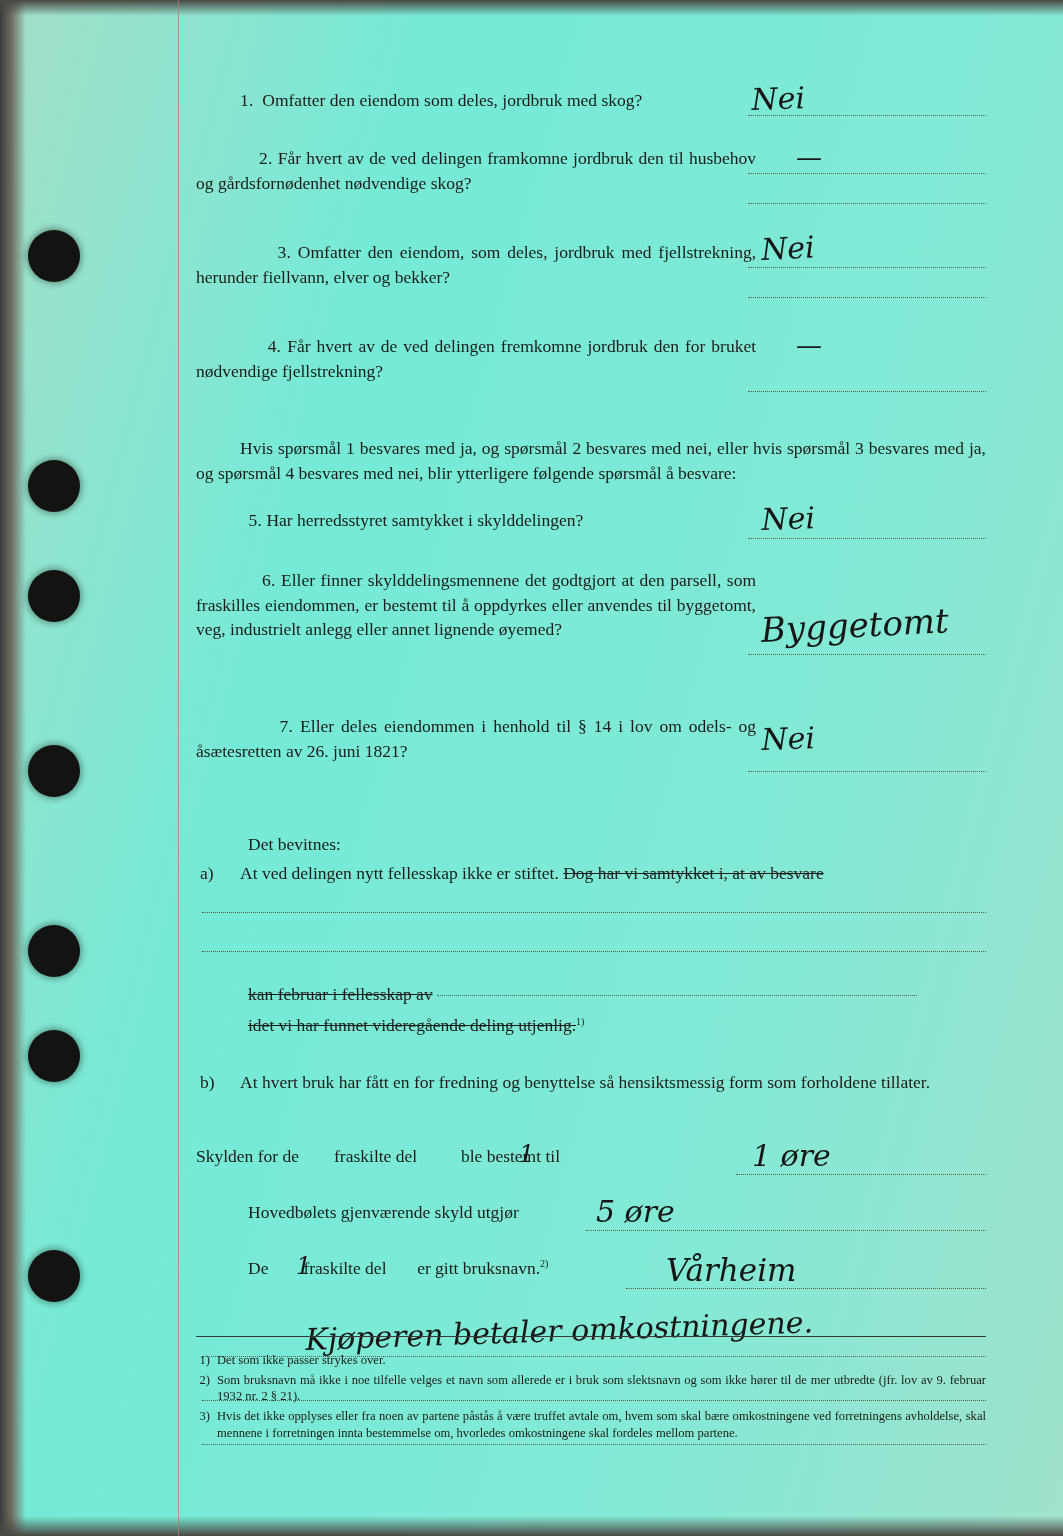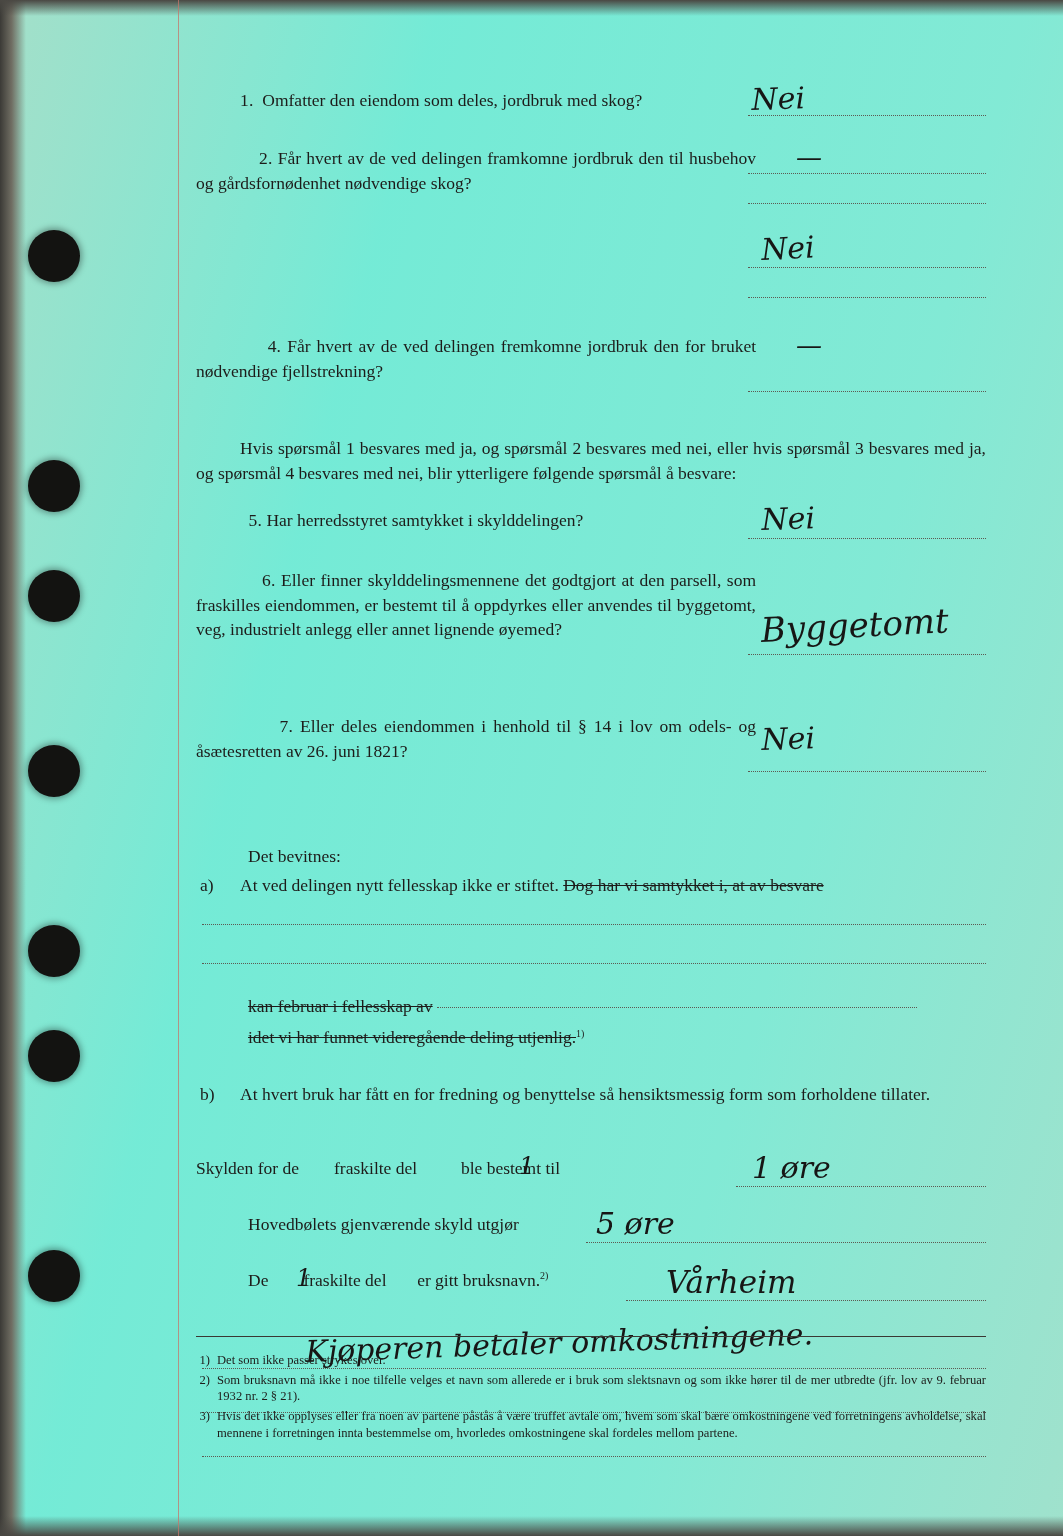--- a/index.html
+++ b/index.html
@@ -163,20 +163,21 @@
     </div>
 
     <div class="q" style="height:76px; margin-top:22px">
       <p style="width:560px"><span class="indent" style="display:inline">&nbsp;&nbsp;&nbsp;&nbsp;&nbsp;&nbsp;&nbsp;&nbsp;&nbsp;&nbsp;&nbsp;&nbsp;<span class="qnum">2.</span>&nbsp;</span><span>Får hvert av de ved delingen framkomne jordbruk den til husbehov og gårdsfornødenhet nødvendige skog?</span></p>
       <div class="dots" style="left:552px; top:27px; width:238px;"></div>
       <div class="dots" style="left:552px; top:57px; width:238px;"></div>
       <div class="hand hand-md" style="left:600px; top:-4px;">—</div>
     </div>
 
     <div class="q" style="height:76px; margin-top:18px">
+      <p style="width:560px"><span class="indent" style="display:inline">&nbsp;&nbsp;&nbsp;&nbsp;&nbsp;&nbsp;&nbsp;&nbsp;&nbsp;&nbsp;&nbsp;&nbsp;<span class="qnum">3.</span>&nbsp;</span><span>Omfatter den eiendom, som deles, jordbruk med fjellstrekning, herunder fiellvann, elver og bekker?</span></p>
       <div class="dots" style="left:552px; top:27px; width:238px;"></div>
       <div class="dots" style="left:552px; top:57px; width:238px;"></div>
       <div class="hand hand-lg" style="left:566px; top:-8px; transform:rotate(-3deg);">Nei</div>
     </div>
 
     <div class="q" style="height:76px; margin-top:18px">
       <p style="width:560px"><span class="indent" style="display:inline">&nbsp;&nbsp;&nbsp;&nbsp;&nbsp;&nbsp;&nbsp;&nbsp;&nbsp;&nbsp;&nbsp;&nbsp;<span class="qnum">4.</span>&nbsp;</span><span>Får hvert av de ved delingen fremkomne jordbruk den for bruket nødvendige fjellstrekning?</span></p>
       <div class="dots" style="left:552px; top:57px; width:238px;"></div>
       <div class="hand hand-md" style="left:600px; top:-4px;">—</div>
     </div>
@@ -196,21 +197,21 @@
       <div class="dots" style="left:552px; top:86px; width:238px;"></div>
       <div class="hand hand-lg" style="left:566px; top:42px; font-size:34px; transform:rotate(-3deg);">Byggetomt</div>
     </div>
 
     <div class="q" style="height:80px; margin-top:16px">
       <p style="width:560px"><span class="indent" style="display:inline">&nbsp;&nbsp;&nbsp;&nbsp;&nbsp;&nbsp;&nbsp;&nbsp;&nbsp;&nbsp;&nbsp;&nbsp;<span class="qnum">7.</span>&nbsp;</span><span>Eller deles eiendommen i henhold til § 14 i lov om odels- og åsætesretten av 26. juni 1821?</span></p>
       <div class="dots" style="left:552px; top:57px; width:238px;"></div>
       <div class="hand hand-lg" style="left:566px; top:8px; transform:rotate(-2deg);">Nei</div>
     </div>
 
-    <div style="margin-top:50px">
+    <div style="margin-top:38px">
       <p class="note" style="margin-left:52px">Det bevitnes:</p>
       <div class="list-row" style="margin-top:4px">
         <span class="list-mark">a)</span>
         <span>
           <span>At ved delingen nytt fellesskap ikke er stiftet.</span>
           <span class="strike">Dog har vi samtykket i, at av besvare</span>
         </span>
       </div>
       <div class="dots" style="position:relative; left:6px; top:26px; width:784px;"></div>
       <div class="dots" style="position:relative; left:6px; top:64px; width:784px;"></div>

